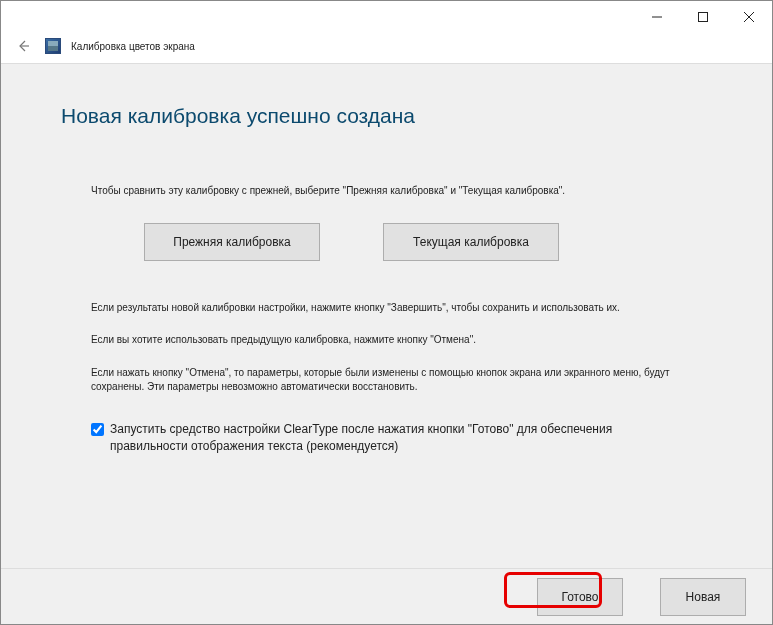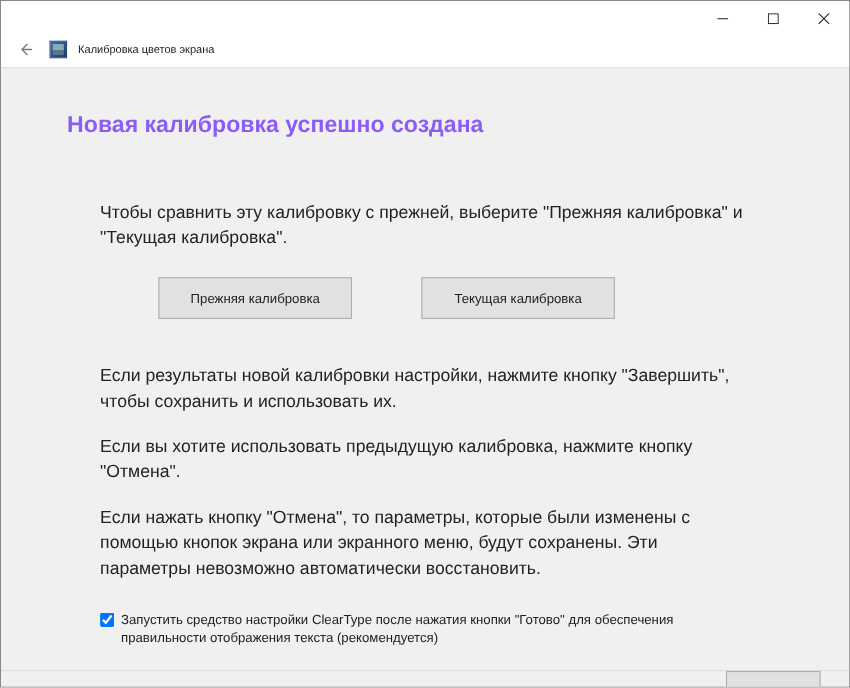--- a/index.html
+++ b/index.html
@@ -58,27 +58,27 @@
 
   .content {
     flex: 1;
     background: #f0f0f0;
     border-top: 1px solid #ddd;
     padding: 40px 60px 20px 60px;
     display: flex;
     flex-direction: column;
   }
   .content-heading {
-    color: #8b5cf6;
+    color: #0c4a6e;
     font-size: 21px;
-    font-weight: 700;
+    font-weight: 400;
     margin-bottom: 56px;
   }
   .body-text {
-    font-size: 16px;
+    font-size: 10px;
     color: #222;
     line-height: 1.45;
     max-width: 620px;
   }
   .body-block { margin: 0 30px 18px 30px; }
 
   .compare-row {
     display: flex;
     gap: 36px;
     margin: 6px 0 40px 56px;
@@ -178,17 +178,21 @@
     <div class="body-text body-block">Если нажать кнопку "Отмена", то параметры, которые были изменены с помощью кнопок экрана или экранного меню, будут сохранены. Эти параметры невозможно автоматически восстановить.</div>
 
     <label class="checkbox-row">
       <input type="checkbox" checked="" style="">
       <span>Запустить средство настройки ClearType после нажатия кнопки "Готово" для обеспечения правильности отображения текста (рекомендуется)</span>
     </label>
   </div>
 
   <div class="footer">
     <div class="footer-wrap">
+      <div style="position:relative;">
+        <button class="btn">Готово</button>
+        <div class="highlight hl-done"></div>
+      </div>
       <button class="btn">Новая</button>
     </div>
   </div>
 
 </div>
 
 </body></html>

